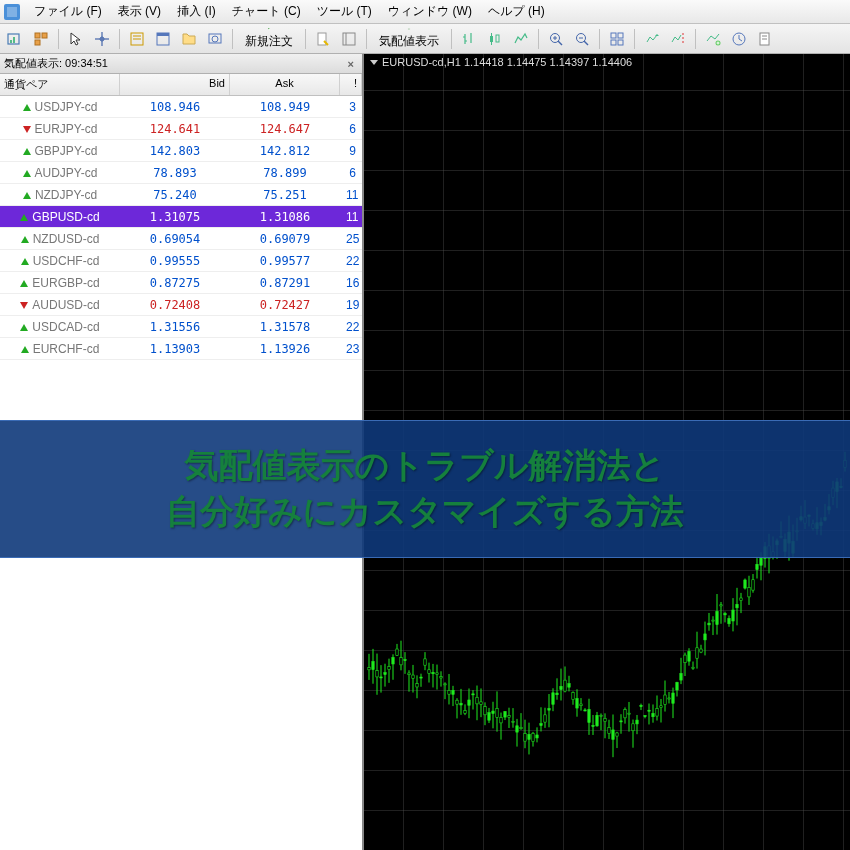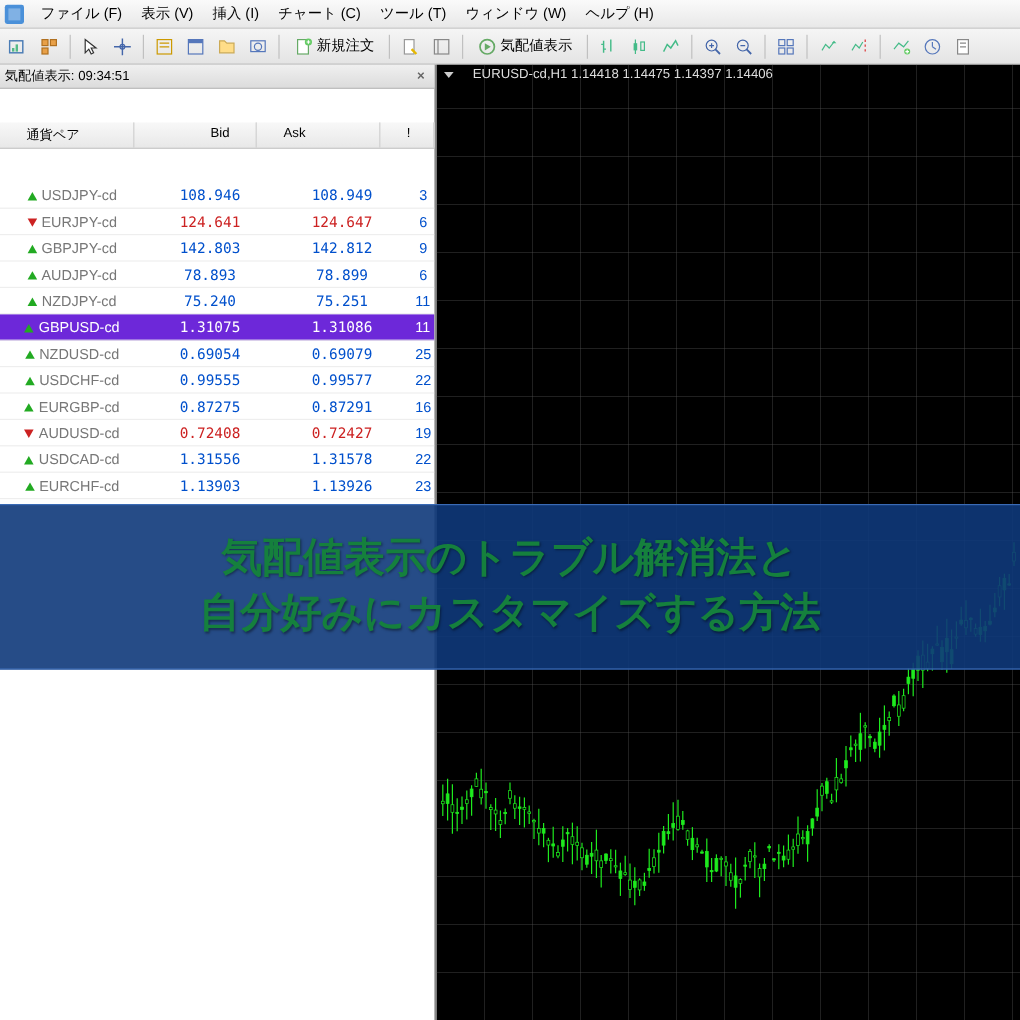--- a/index.html
+++ b/index.html
@@ -4,47 +4,47 @@
 <style>
 * { margin:0; padding:0; box-sizing:border-box; }
 body { font-family:"MS UI Gothic","Meiryo",sans-serif; font-size:12px; background:#f0f0f0; width:850px; height:850px; overflow:hidden; position:relative; }
 .menubar { background:linear-gradient(#fafafa,#e8e8e8); border-bottom:1px solid #c0c0c0; height:24px; display:flex; align-items:center; padding:0 4px; }
 .appicon { width:16px; height:16px; background:#4a90d9; margin-right:6px; border-radius:2px; position:relative; }
 .appicon::after { content:""; position:absolute; inset:3px; background:#fff; opacity:.3; }
 .menuitem { padding:3px 8px; cursor:default; }
 .toolbar { background:linear-gradient(#f5f5f5,#e4e4e4); border-bottom:1px solid #b0b0b0; height:30px; display:flex; align-items:center; padding:0 3px; gap:2px; }
 .tbtn { width:24px; height:24px; display:flex; align-items:center; justify-content:center; border:1px solid transparent; border-radius:2px; cursor:default; }
 .tsep { width:1px; height:20px; background:#c0c0c0; margin:0 3px; }
-.tbtn-text { width:auto; padding:0 6px; gap:3px; }
+.tbtn-text { width:auto; padding:0 6px; gap:3px;flex-direction:column; }
 .ico { width:16px; height:16px; display:inline-block; }
 .main { display:flex; height:calc(100% - 54px); }
-.watchpanel { width:364px; background:#fff; display:flex; flex-direction:column; border-right:2px solid #888;gap:28px; }
+.watchpanel { width:364px; background:#fff; display:flex; flex-direction:column; border-right:2px solid #888; }
 .watchheader { background:linear-gradient(#f0f0f0,#dcdcdc); border-bottom:1px solid #b0b0b0; padding:2px 4px; display:flex; justify-content:space-between; align-items:center; font-size:11px; }
 .closebtn { cursor:default; padding:0 4px; font-weight:bold; color:#666; }
 .tblhead { display:flex; background:linear-gradient(#f8f8f8,#e8e8e8); border-bottom:1px solid #c0c0c0; font-size:11px; }
-.tblhead > div { padding:3px 22px; border-right:1px solid #d0d0d0; }
+.tblhead > div { padding:3px 4px; border-right:1px solid #d0d0d0; }
 .col-pair { width:120px; }
 .col-bid { width:110px; text-align:right; }
-.col-ask { width:110px; text-align:left; }
+.col-ask { width:110px; text-align:center; }
 .col-s { width:22px; text-align:right; }
 .tblbody { flex:1; overflow:hidden; }
 .row { display:flex; border-bottom:1px solid #eee; font-size:12px; height:22px; align-items:center; }
 .row > div { padding:2px 6px;text-align:center; }
 .row .col-bid,.row .col-ask { text-align:center; font-family:"Consolas",monospace; }
 .row .col-s { text-align:right; color:#0050cc; }
 .row.sel { background:#6d28d9; color:#fff !important; }
 .row.sel .col-s,.row.sel .col-bid,.row.sel .col-ask,.row.sel .pairtxt { color:#fff !important; }
 .arrow { width:0; height:0; display:inline-block; margin-right:4px; vertical-align:middle; }
 .arrow.up { border-left:4px solid transparent; border-right:4px solid transparent; border-bottom:7px solid #22aa22; }
 .arrow.down { border-left:4px solid transparent; border-right:4px solid transparent; border-top:7px solid #cc2222; }
 .pairtxt { color:#777; }
 .up-c { color:#0050cc; }
 .dn-c { color:#cc2222; }
 .chartpanel { flex:1; background:#000; position:relative; }
-.charttitle { position:absolute; top:2px; left:6px; color:#ddd; font-size:11px; z-index:2; display:flex; gap:16px; align-items:center; }
+.charttitle { position:absolute; top:2px; left:6px; color:#ddd; font-size:11px; z-index:2; display:flex; gap:4px; align-items:center; }
 .charttitle .tri { width:0; height:0; border-left:4px solid transparent; border-right:4px solid transparent; border-top:5px solid #ccc; }
 .chartgrid { position:absolute; inset:0; }
 .chartgrid::before { content:""; position:absolute; inset:0; background:
   repeating-linear-gradient(0deg,transparent 0 39px,rgba(80,80,80,.4) 39px 40px),
   repeating-linear-gradient(90deg,transparent 0 39px,rgba(80,80,80,.4) 39px 40px);
 }
 .candles { position:absolute; inset:0; }
 .overlay { position:absolute; left:0; right:0; top:420px; background:rgba(14,57,122,.9); padding:22px 10px; text-align:center; border-top:1px solid #3a6bb5; border-bottom:1px solid #3a6bb5; }
 .overlay .l1,.overlay .l2 { color:#15803d; font-size:34px; font-weight:bold; line-height:1.35; text-shadow:1px 1px 2px rgba(0,0,0,.4); }
 </style>

